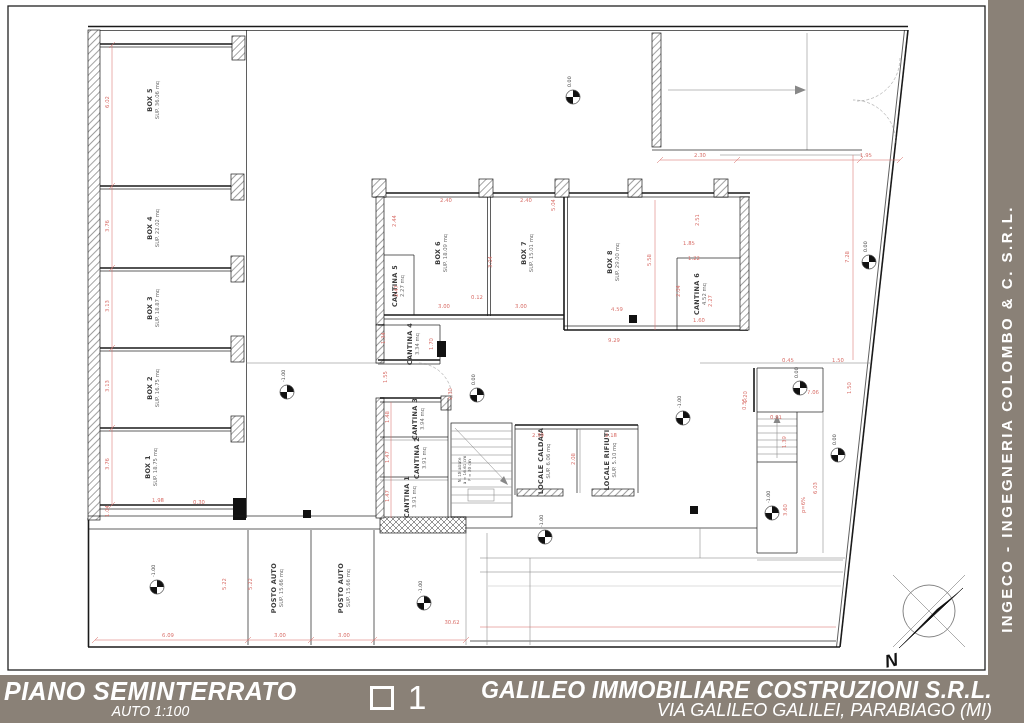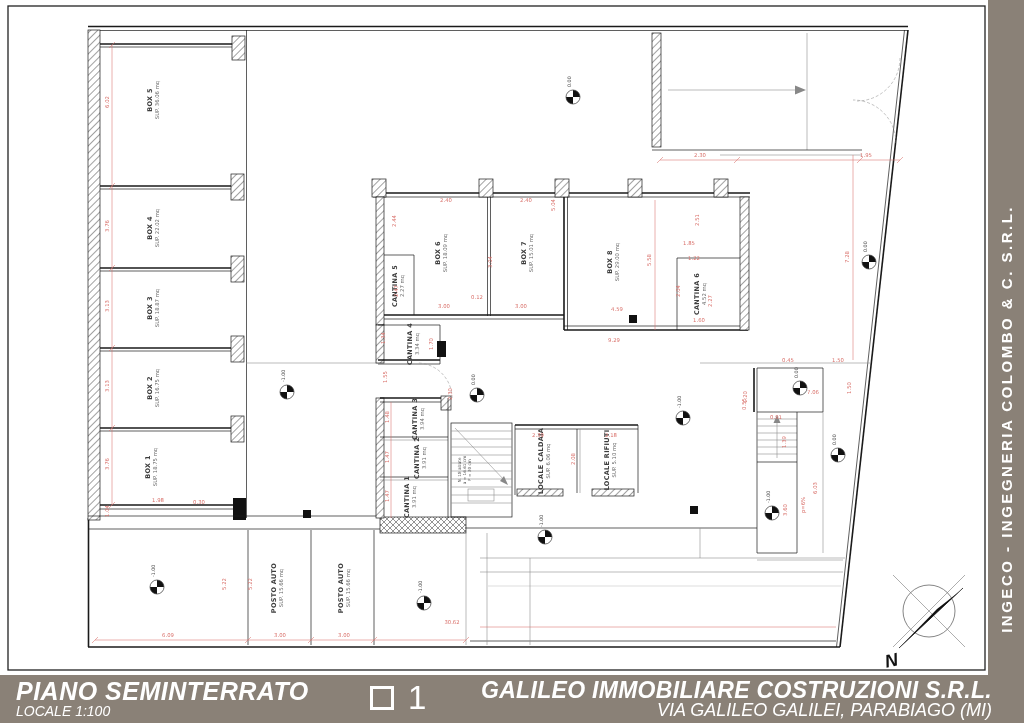--- a/index.html
+++ b/index.html
@@ -29,21 +29,21 @@
 
   
   .sidebar{position:absolute;top:0;right:0;width:36px;height:723px;background:var(--band);
            display:flex;align-items:flex-end;justify-content:center;padding-bottom:0;box-sizing:border-box;}
   .sidebar .vtext{writing-mode:vertical-rl;transform:rotate(180deg);color:#fff;
            font-weight:bold;font-size:15px;letter-spacing:2.5px;white-space:nowrap;
            margin-bottom:90px;}
 
   
   .titlebar{position:absolute;left:0;right:0;bottom:0;height:48px;background:var(--band);color:#fff;}
-  .tb-left{position:absolute;left:16px;top:3px;}
+  .tb-left{position:absolute;left:4px;top:3px;text-align:center;}
   .tb-title{font-size:25px;font-weight:bold;font-style:italic;letter-spacing:.5px;line-height:26px;}
   .tb-scale{font-size:14px;font-style:italic;line-height:15px;}
   .tb-center{position:absolute;left:370px;top:8px;display:flex;align-items:center;}
   .sheet-sq{width:18px;height:18px;border:3.5px solid #fff;margin-right:14px;}
   .sheet-num{font-size:33px;font-weight:normal;line-height:30px;}
   .tb-right{position:absolute;right:32px;top:3px;text-align:right;}
   .tb-company{font-size:23px;font-weight:bold;font-style:italic;letter-spacing:.3px;line-height:25px;}
   .tb-address{font-size:18px;font-style:italic;line-height:15px;}
 </style>
 </head>
@@ -468,21 +468,21 @@
 </svg>
 </div>
 
 <div class="sidebar">
   <div class="vtext">INGECO - INGEGNERIA COLOMBO &amp; C. S.R.L.</div>
 </div>
 
 <div class="titlebar">
   <div class="tb-left">
     <div class="tb-title">PIANO SEMINTERRATO</div>
-    <div class="tb-scale">LOCALE 1:100</div>
+    <div class="tb-scale">AUTO 1:100</div>
   </div>
   <div class="tb-center">
     <div class="sheet-sq"></div>
     <div class="sheet-num">1</div>
   </div>
   <div class="tb-right">
     <div class="tb-company">GALILEO IMMOBILIARE COSTRUZIONI S.R.L.</div>
     <div class="tb-address">VIA GALILEO GALILEI, PARABIAGO (MI)</div>
   </div>
 </div>

